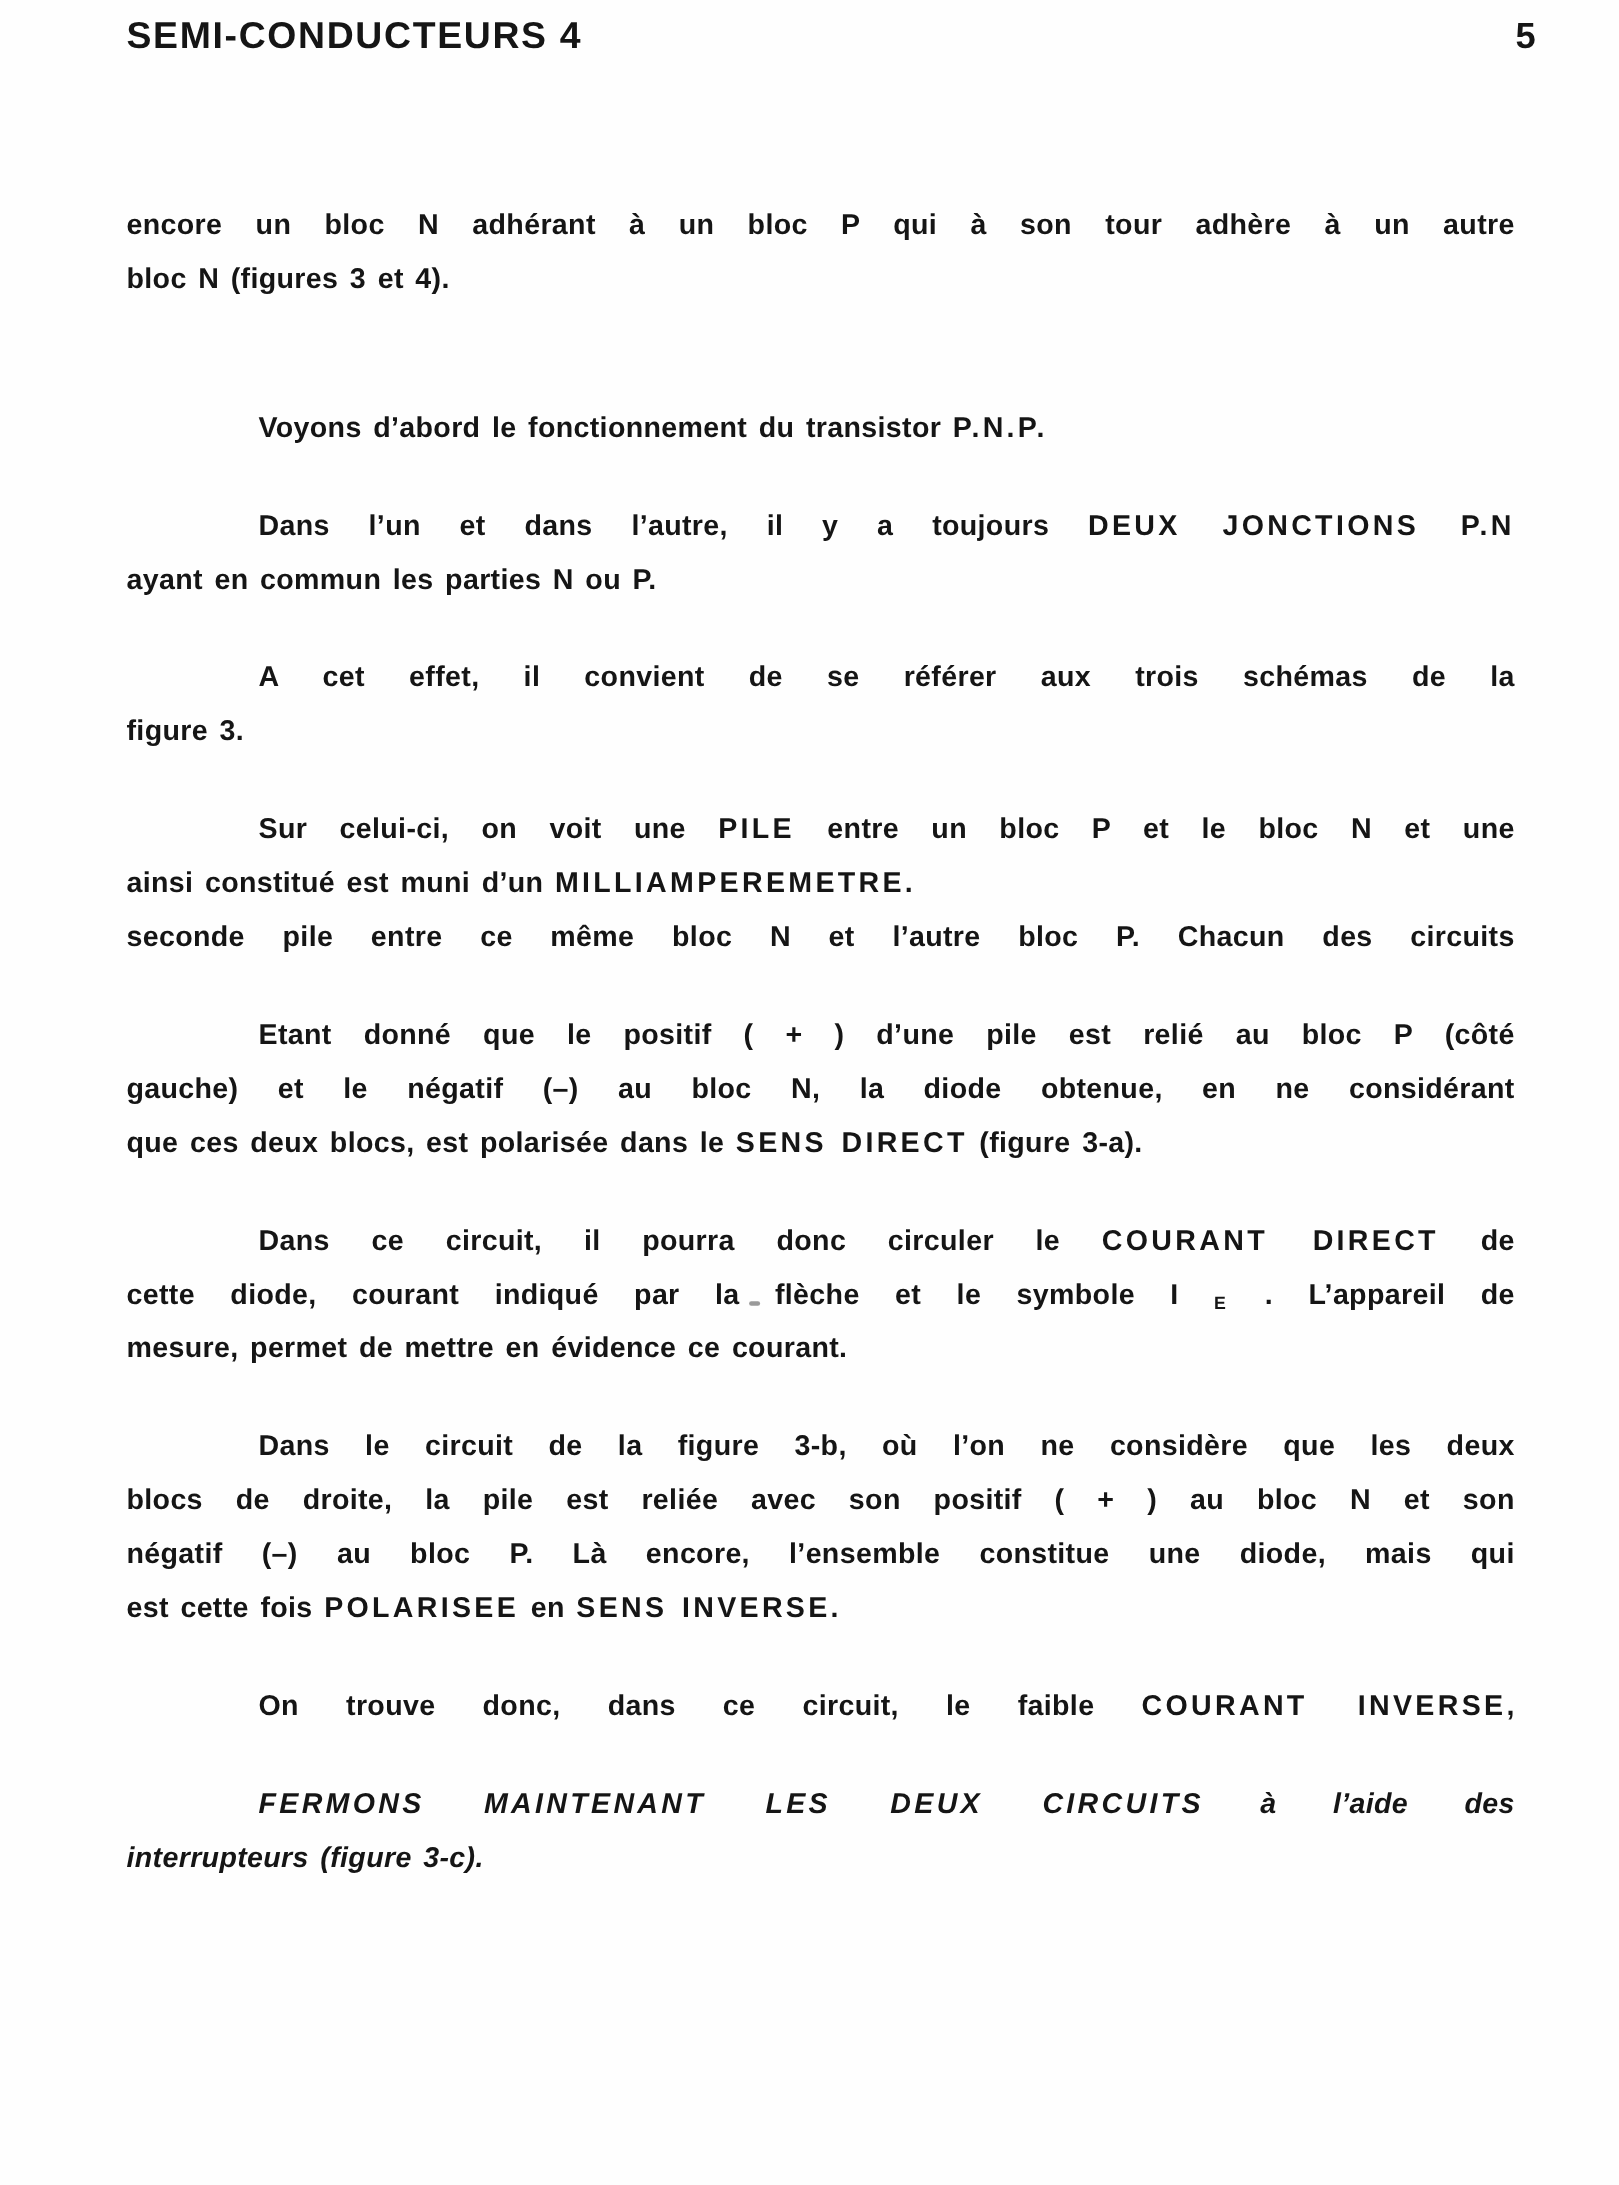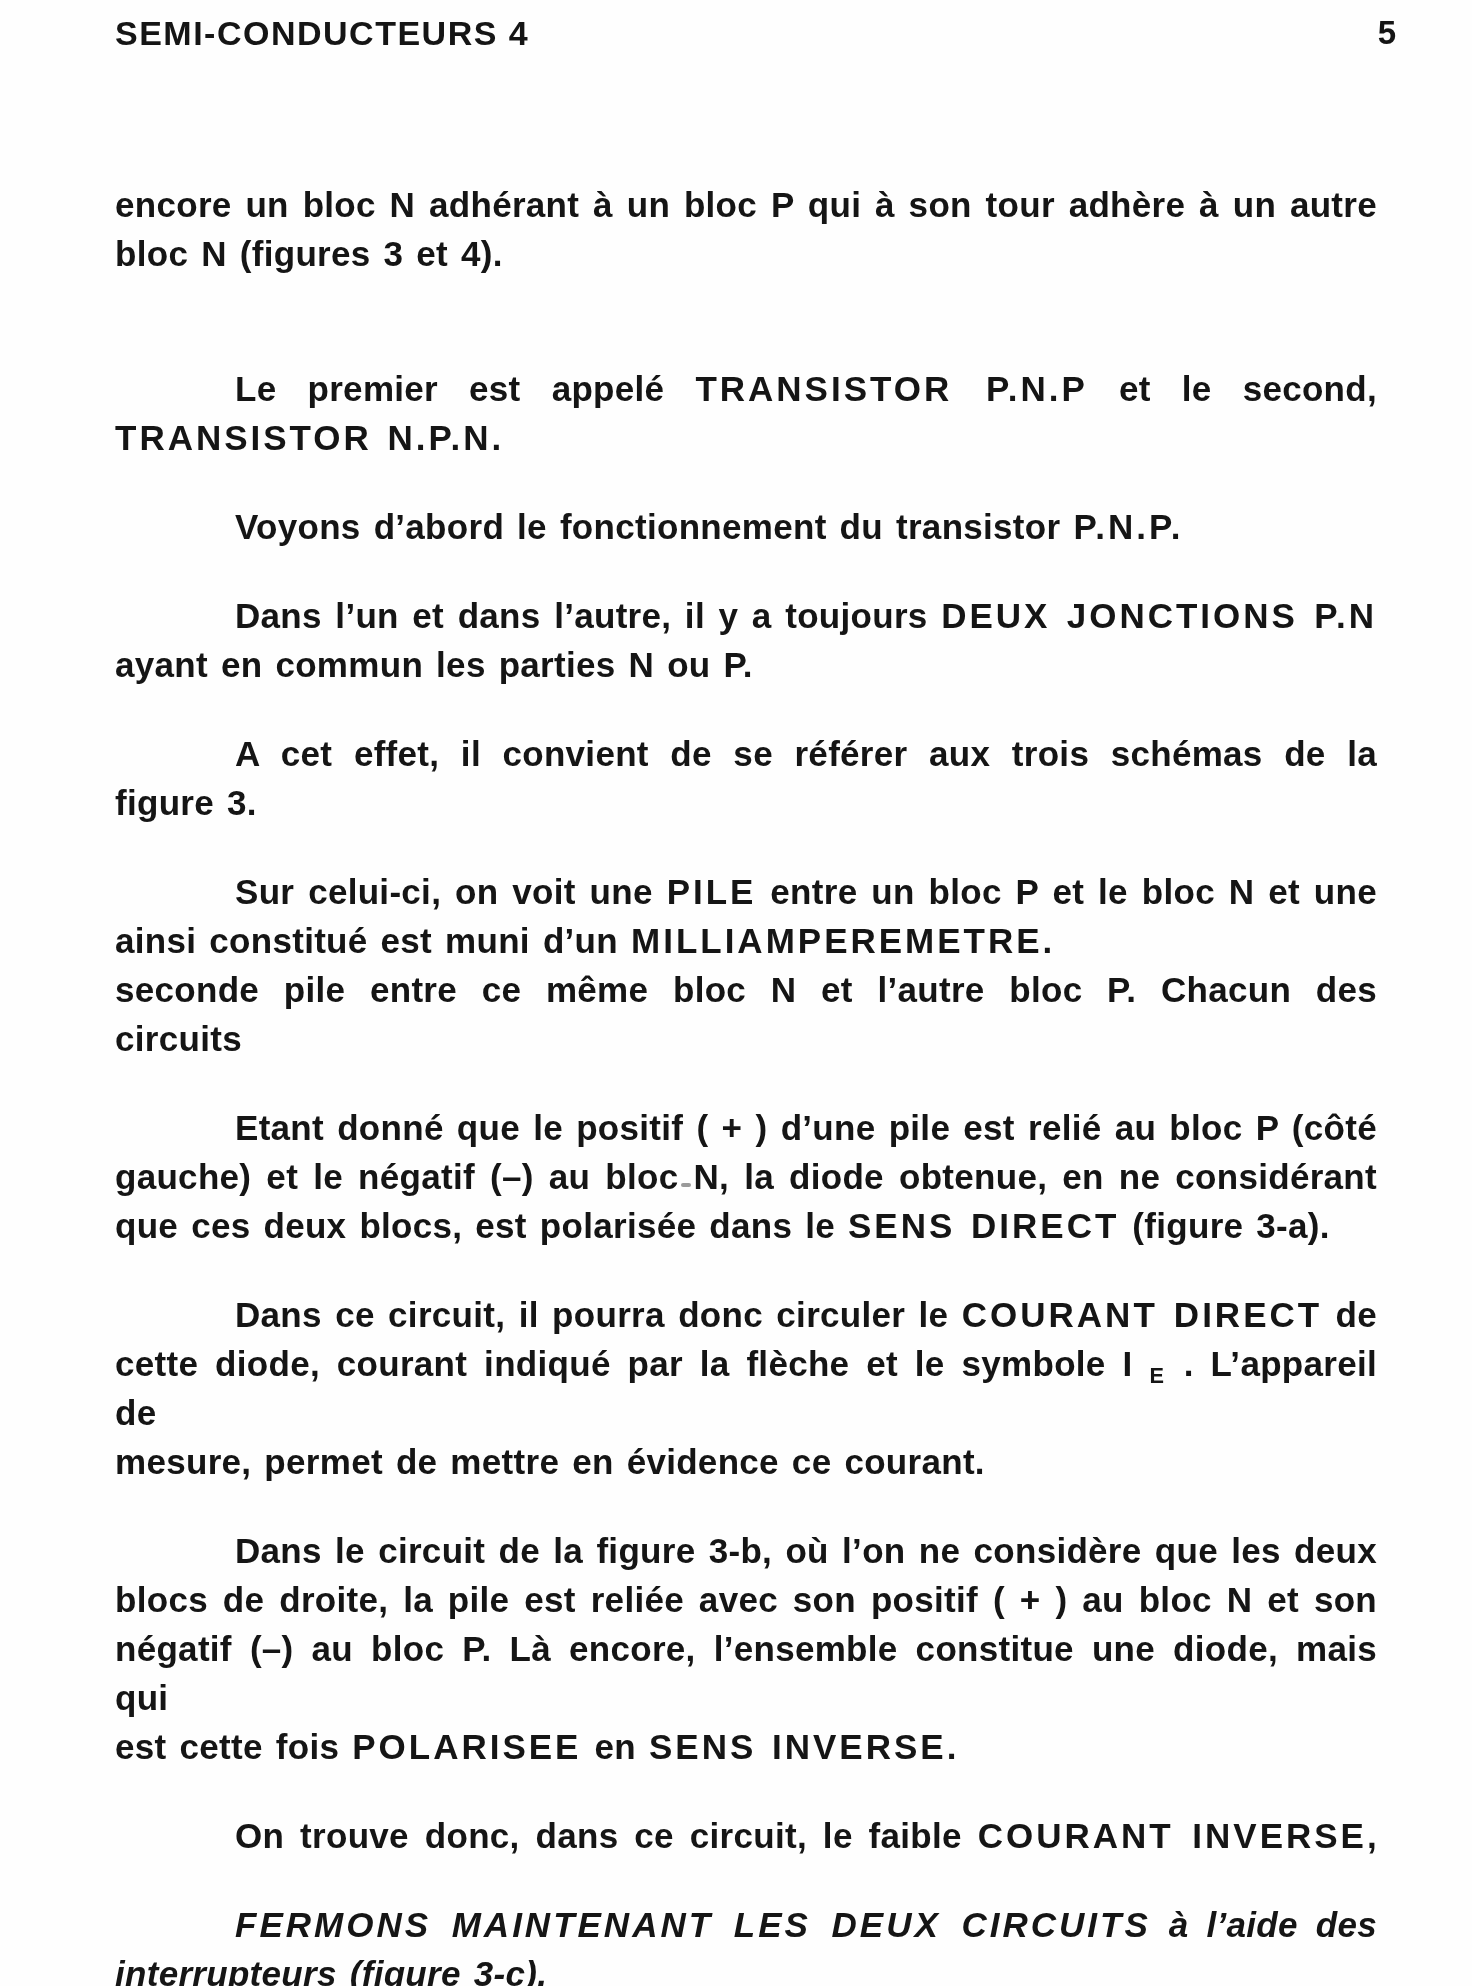--- a/index.html
+++ b/index.html
@@ -34,21 +34,21 @@
   .page-number {
     font-size: 33px;
   }
   .doc-body {
     position: absolute;
     top: 180px;
     left: 115px;
     width: 1262px;
   }
   .para {
-    font-size: 35px;
+    font-size: 26px;
     line-height: 49px;
     letter-spacing: 0.3px;
     word-spacing: 3px;
     margin: 0 0 40px 0;
   }
   .para.gap-large { margin-bottom: 86px; }
   .para:last-child { margin-bottom: 0; font-style: italic; }
   .para.indent .line:first-child { text-indent: 120px; }
   .line {
     text-align: justify;
@@ -85,24 +85,20 @@
   <div class="header">
     <div class="doc-title">SEMI-CONDUCTEURS 4</div>
     <div class="page-number">5</div>
   </div>
   <div class="doc-body">
       <div class="para gap-large">
         <div class="line"><span class="">encore un bloc N adhérant à un bloc P qui à son tour adhère à un autre</span></div>
         <div class="line last"><span class="">bloc N (figures 3 et 4).</span></div>
       </div>
       <div class="para indent">
-        <div class="line"><span class="">Le premier est appelé </span><span class="caps">TRANSISTOR P.N.P</span><span class=""> et le second,</span></div>
-        <div class="line last"><span class="caps">TRANSISTOR N.P.N.</span></div>
-      </div>
-      <div class="para indent">
         <div class="line last"><span class="">Voyons d’abord le fonctionnement du transistor </span><span class="caps">P.N.P.</span></div>
       </div>
       <div class="para indent">
         <div class="line"><span class="">Dans l’un et dans l’autre, il y a toujours </span><span class="caps">DEUX JONCTIONS P.N</span></div>
         <div class="line last"><span class="">ayant en commun les parties N ou P.</span></div>
       </div>
       <div class="para indent">
         <div class="line"><span class="">A cet effet, il convient de se référer aux trois schémas de la</span></div>
         <div class="line last"><span class="">figure 3.</span></div>
       </div>

